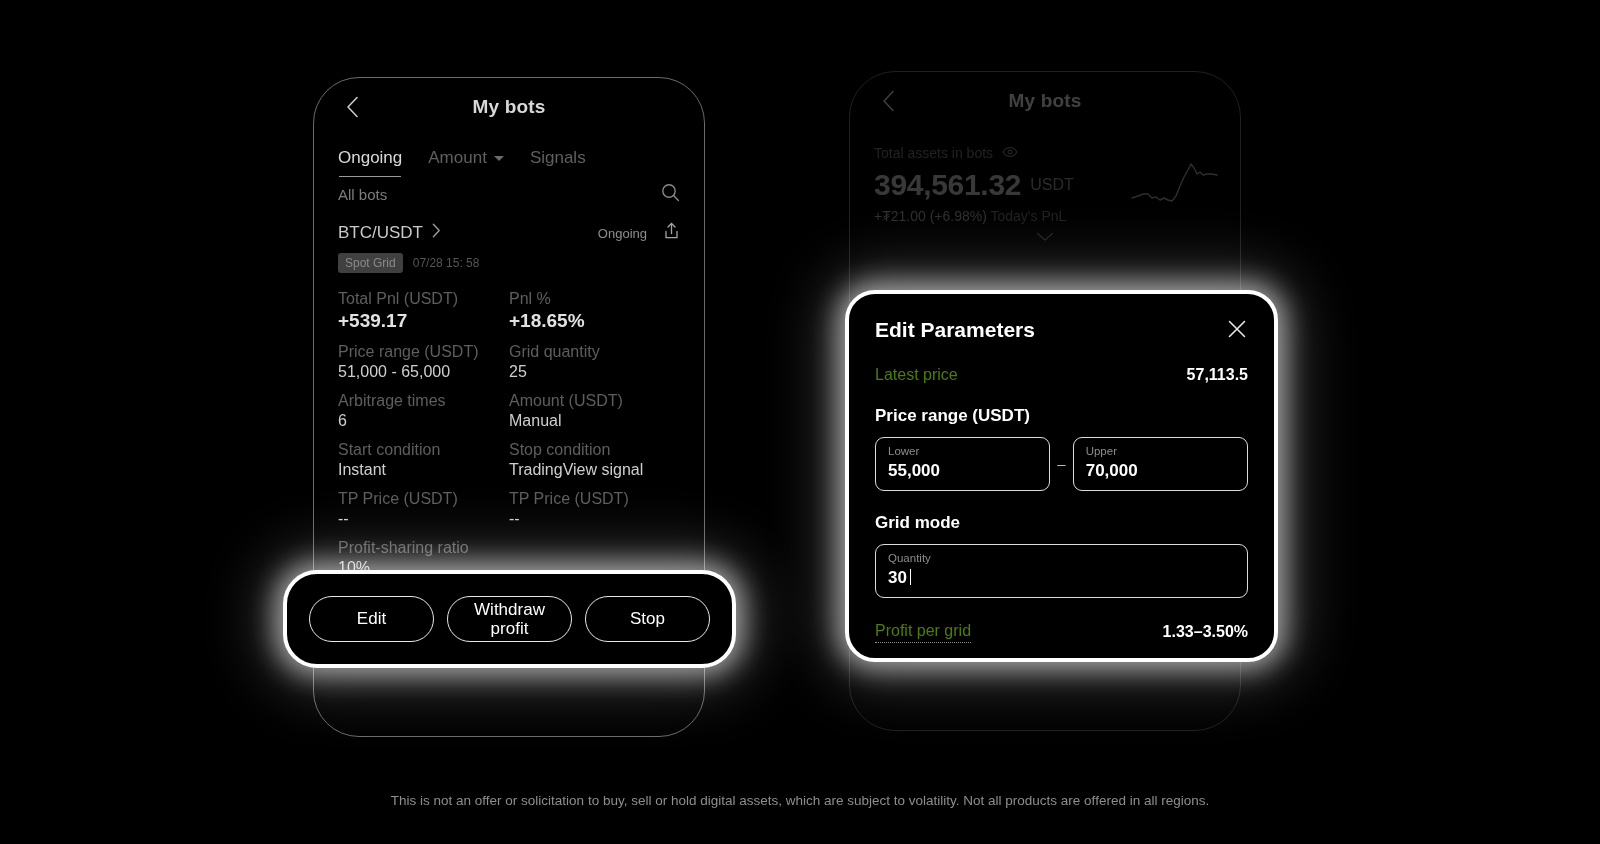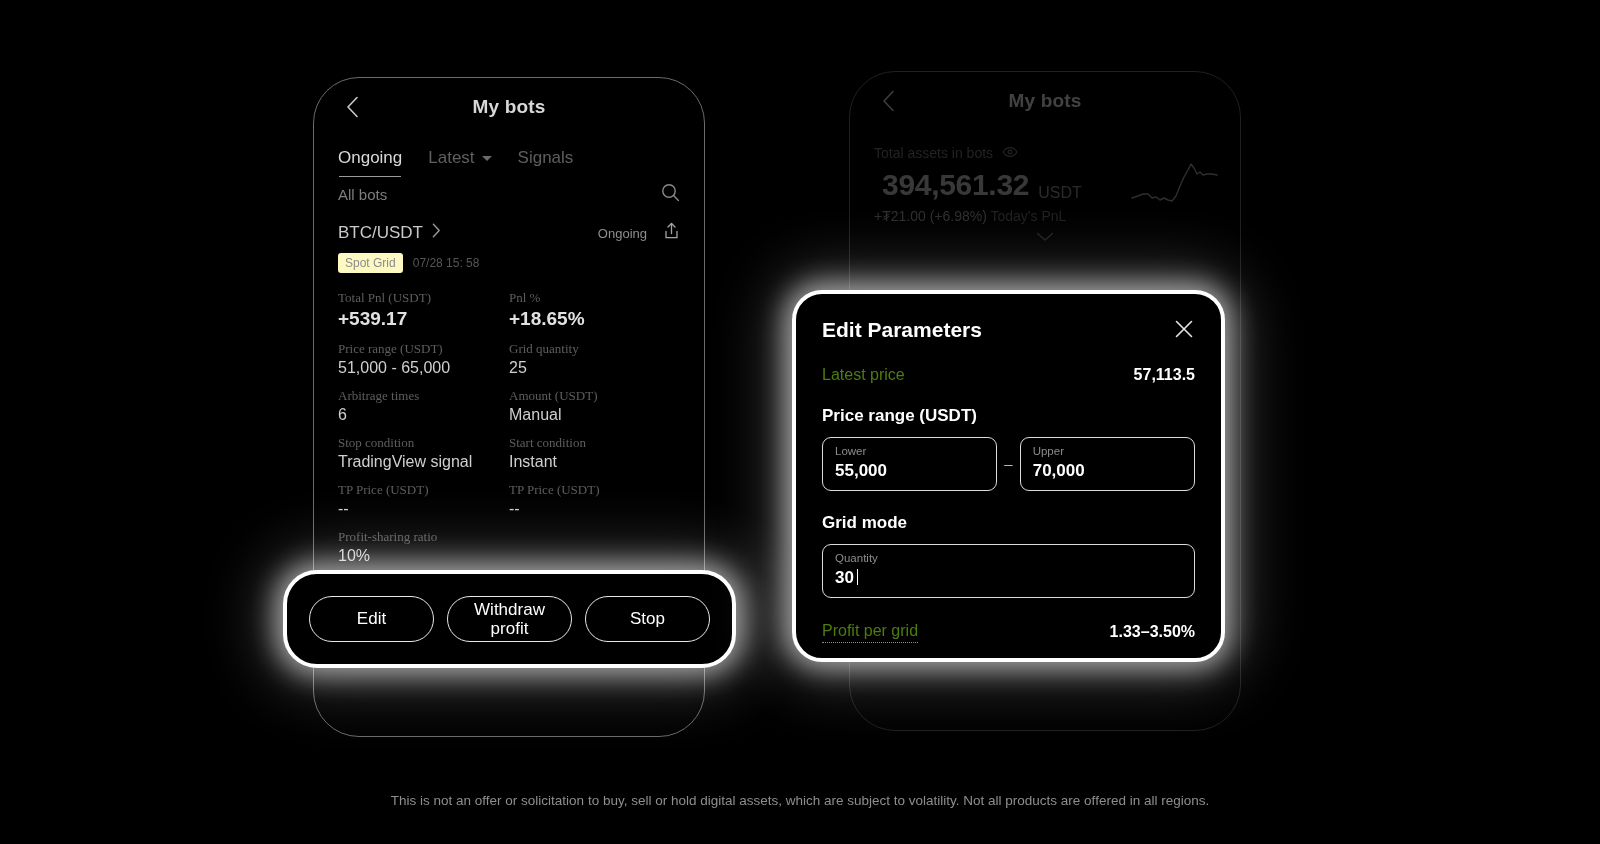--- a/index.html
+++ b/index.html
@@ -60,63 +60,63 @@
   
   .bot-card { padding: 16px 24px 0 24px; }
   .bot-top { display: flex; align-items: center; justify-content: space-between; }
   .pair { display: inline-flex; align-items: center; gap: 9px; font-size: 17px; color: #c9c9c9; font-weight: 500; }
   .pair-chevron { color: #9a9a9a; }
   .bot-top-right { display: inline-flex; align-items: center; gap: 16px; }
   .ongoing-status { font-size: 13px; color: #8e8e8e; }
   .share-icon { color: #a5a5a5; }
   .bot-tags { display: flex; align-items: center; gap: 10px; margin-top: 9px; }
   .tag {
-    font-size: 12px; color: #8a8a8a; background: #fef9c3;
+    font-size: 12px; color: #8a8a8a; background: #404040;
     padding: 3px 7px; border-radius: 3px;
   }
   .tag-date { font-size: 12px; color: #565656; }
 
   
   .stats { display: grid; grid-template-columns: 1fr 1fr; row-gap: 11px; margin-top: 17px; }
-  .stat-label { font-size: 13px; color: #5e5e5e; margin-bottom: 2px; font-family: Liberation Serif, serif; }
+  .stat-label { font-size: 16px; color: #5e5e5e; margin-bottom: 2px; }
   .stat-value { font-size: 16px; color: #cfcfcf; }
   .stat-value.big { font-size: 19px; font-weight: 600; color: #e2e2e2; }
   .stat-cell.full { grid-column: 1 / span 2; }
 
   
   .btn-row { display: flex; gap: 13px; padding: 18px 24px 0 24px; }
   .pill {
     flex: 1; height: 46px; border: 1px solid #cfcfcf; border-radius: 23px;
     display: flex; align-items: center; justify-content: center;
     font-size: 16px; color: #f2f2f2; text-align: center; line-height: 1.1;
   }
 
   
   .balance { padding: 14px 24px 0 24px; position: relative; }
   .bal-label-row { display: flex; align-items: center; gap: 9px; }
   .bal-label { font-size: 14px; color: #717171; }
   .eye-icon { color: #7b7b7b; }
-  .bal-amount-row { display: flex; align-items: flex-end; gap: 9px; margin-top: 6px; margin-left: 8px; }
+  .bal-amount-row { display: flex; align-items: center; gap: 9px; margin-top: 6px; }
   .bal-amount { font-size: 30px; font-weight: 700; color: #b9b9b9; letter-spacing: -.3px; }
   .bal-unit { font-size: 16px; color: #8d8d8d; }
   .bal-pnl-row { margin-top: 6px; font-size: 14px; }
   .bal-pnl { color: #9c9c9c; }
   .bal-pnl-label { color: #6d6d6d; }
   .sparkline { position: absolute; right: 22px; top: 26px; }
   .chev-down-wrap { display: flex; justify-content: center; margin-top: 8px; color: #6f6f6f; }
 
   
   .glow {
     position: absolute; border-radius: 34px;
     border: 4px solid #ffffff; background: #000;
     box-shadow: 0 0 26px 8px rgba(255,255,255,0.55),
                 0 0 60px 20px rgba(255,255,255,0.22);
   }
   .glow.buttons { left: 283px; top: 570px; width: 453px; height: 98px; }
-  .glow.modal   { left: 792px; top: 290px; width: 433px; height: 372px; border-radius: 30px; }
+  .glow.modal   { left: 845px; top: 290px; width: 433px; height: 372px; border-radius: 30px; }
 
   .glow-buttons-inner { display: flex; gap: 13px; padding: 22px 22px; height: 100%; align-items: center; }
   .glow-pill {
     flex: 1; height: 46px; border: 1px solid #e8e8e8; border-radius: 23px;
     display: flex; align-items: center; justify-content: center;
     font-size: 17px; color: #ffffff; text-align: center; line-height: 1.12;
   }
 
   
   .modal-inner { padding: 24px 26px 0 26px; height: 100%; }
@@ -158,21 +158,21 @@
       </div>
       <div class="ph-title">My bots</div>
     </div>
 
     <div class="tabs">
       <div class="tab active">
         <span>Ongoing</span>
       </div>
       <div class="tab">
         <span class="tab-with-caret">
-          <span>Latest</span>
+          <span>Amount</span>
           <span class="caret"></span>
         </span>
       </div>
       <div class="tab">
         <span>Signals</span>
       </div>
     </div>
 
     <div class="allbots-row">
       <div class="allbots-label">All bots</div>
@@ -229,26 +229,26 @@
         </div>
         <div class="stat-cell">
           <div class="stat-label">Arbitrage times</div>
           <div class="stat-value">6</div>
         </div>
         <div class="stat-cell">
           <div class="stat-label">Amount (USDT)</div>
           <div class="stat-value">Manual</div>
         </div>
         <div class="stat-cell">
+          <div class="stat-label">Start condition</div>
+          <div class="stat-value">Instant</div>
+        </div>
+        <div class="stat-cell">
           <div class="stat-label">Stop condition</div>
           <div class="stat-value">TradingView signal</div>
-        </div>
-        <div class="stat-cell">
-          <div class="stat-label">Start condition</div>
-          <div class="stat-value">Instant</div>
         </div>
         <div class="stat-cell">
           <div class="stat-label">TP Price (USDT)</div>
           <div class="stat-value">--</div>
         </div>
         <div class="stat-cell">
           <div class="stat-label">TP Price (USDT)</div>
           <div class="stat-value">--</div>
         </div>
         <div class="stat-cell full">

